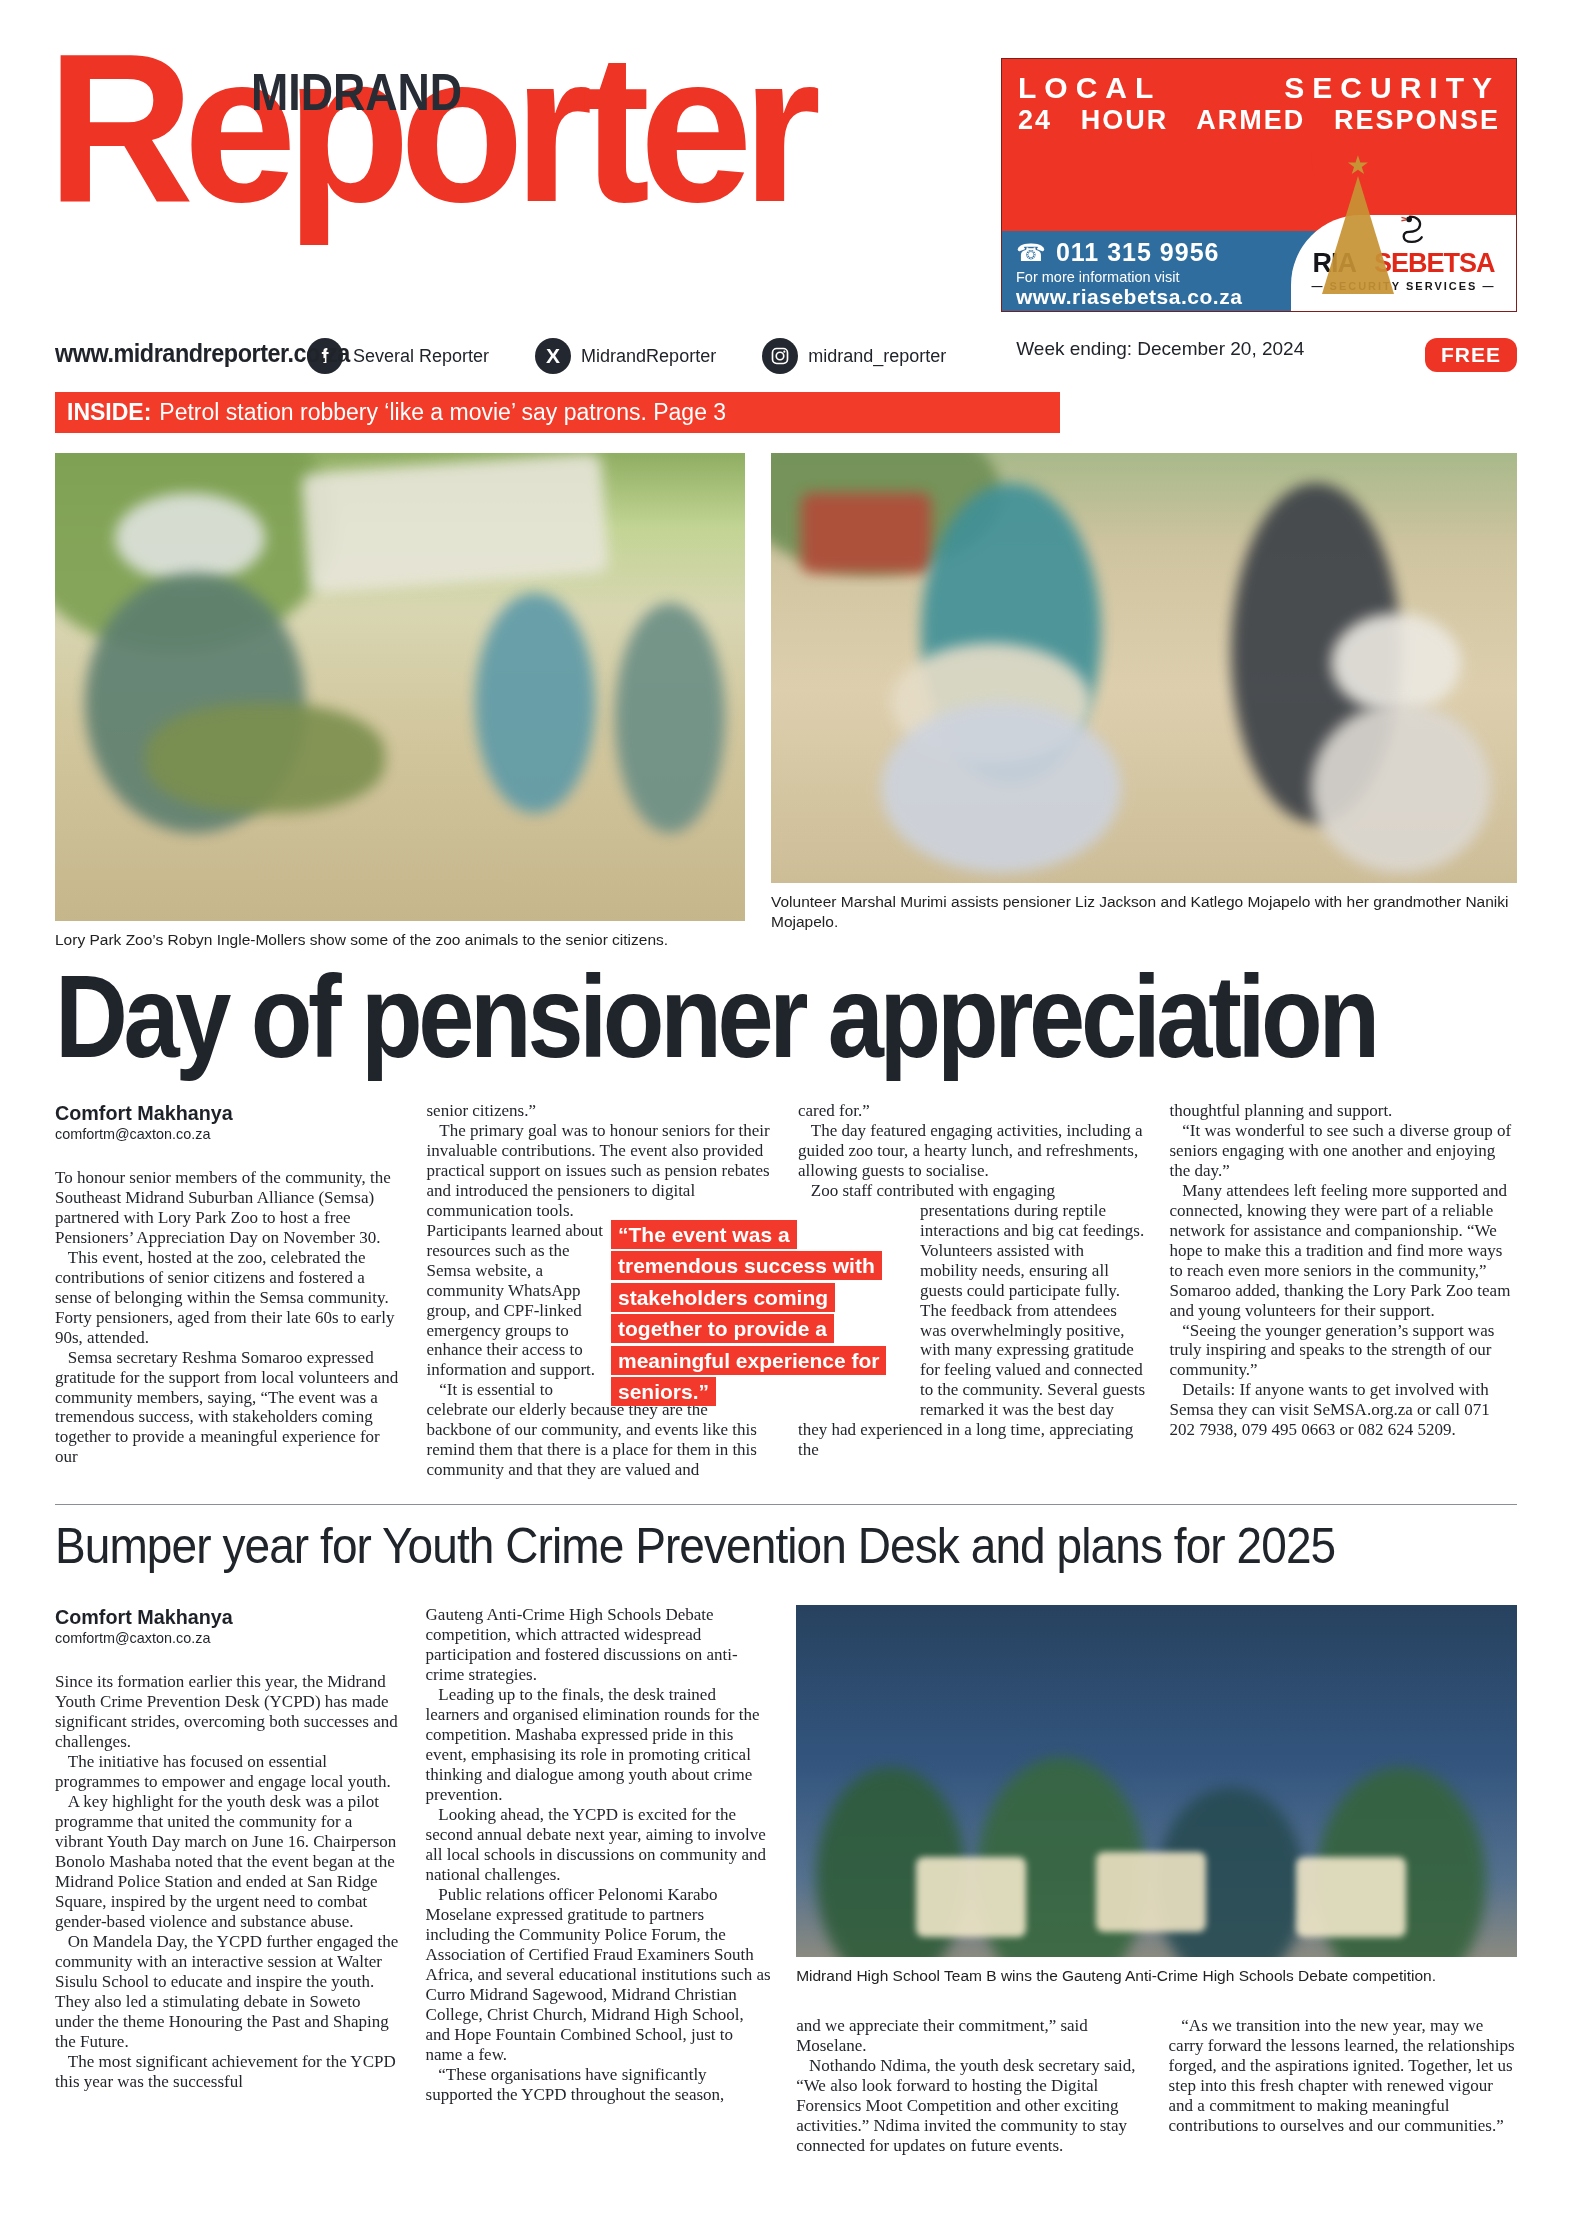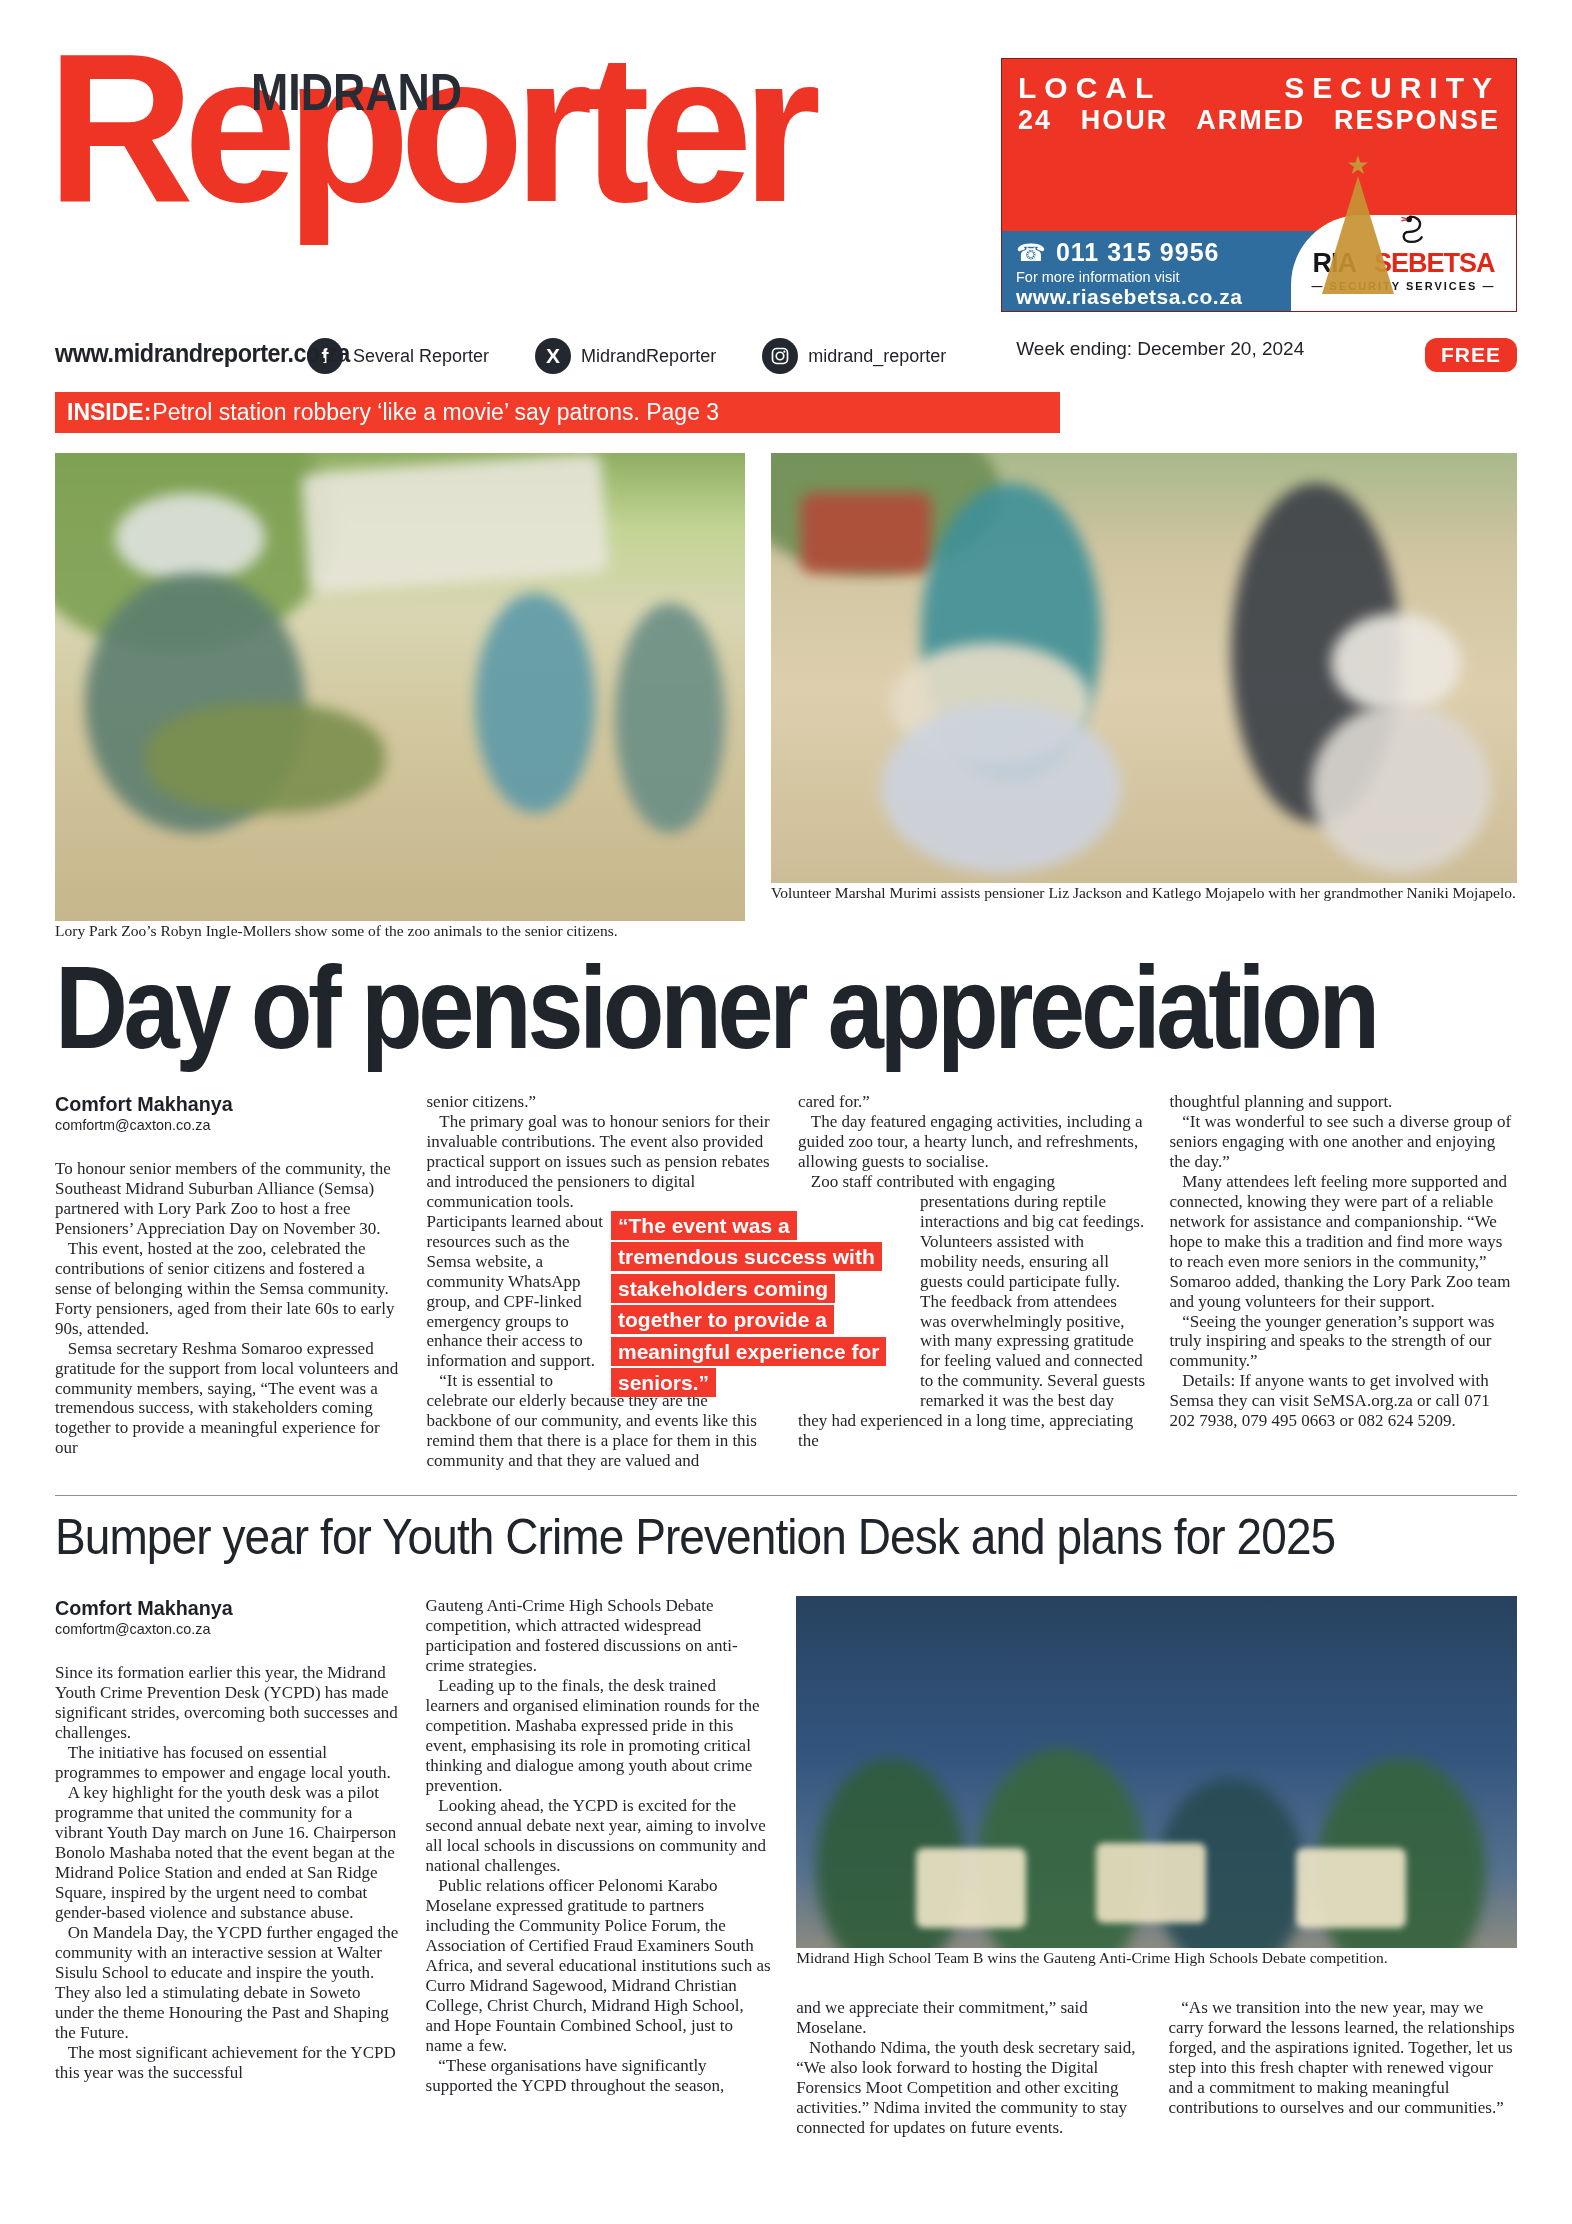--- a/index.html
+++ b/index.html
@@ -54,28 +54,28 @@
   .social { display:flex; align-items:center; gap:10px; margin-right:46px; }
   .sicon { width:36px; height:36px; border-radius:50%; background:#23272f; color:#fff; display:flex;
     align-items:center; justify-content:center; font-weight:700; font-size:21px; flex:0 0 auto; }
   .handle { font-size:18px; color:#20242a; }
   .week { font-size:19px; color:#20242a; margin-left:24px; }
   .free-badge { margin-left:auto; background:#ee3424; color:#fff; font-weight:700; font-size:21px;
     padding:5px 16px; letter-spacing:1px;border-radius:12px; }
 
   
   .inside { margin-top:10px; width:1005px; background:#f23b28; color:#fff; padding:7px 12px;
-    font-size:23px; display:flex; gap:1px; align-items:baseline; }
+    font-size:23px; display:flex; gap:8px; align-items:baseline; }
   .inside b { font-weight:700; }
 
   
   .photo-row { display:flex; gap:26px; margin-top:20px; }
   .photo-frame { position:relative; overflow:hidden; }
   .blob { position:absolute; filter:blur(7px); opacity:.9; border-radius:50%; }
-  .caption { font-size:15.5px; color:#222; margin-top:0; line-height:1.3;font-family:Liberation Serif, serif; }
+  .caption { font-size:15.5px; color:#222; margin-top:9px; line-height:1.3; }
   .ph-zoo { width:690px; }
   .ph-zoo .photo-frame { width:690px; height:468px;
     background:linear-gradient(180deg,#8fae62 0%,#c2d494 16%,#d8d6b2 34%,#d2c79e 58%,#c6b68c 100%); }
   .ph-vol { flex:1; }
   .ph-vol .photo-frame { width:100%; height:430px;
     background:linear-gradient(180deg,#a8b98a 0%,#cfc4a0 22%,#ddcfae 55%,#cdbd97 100%); }
   .ph-debate-frame { width:100%; height:352px;
     background:linear-gradient(180deg,#27425f 0%,#33557e 45%,#55718f 78%,#8a8a80 100%); position:relative; overflow:hidden; }
 
   

